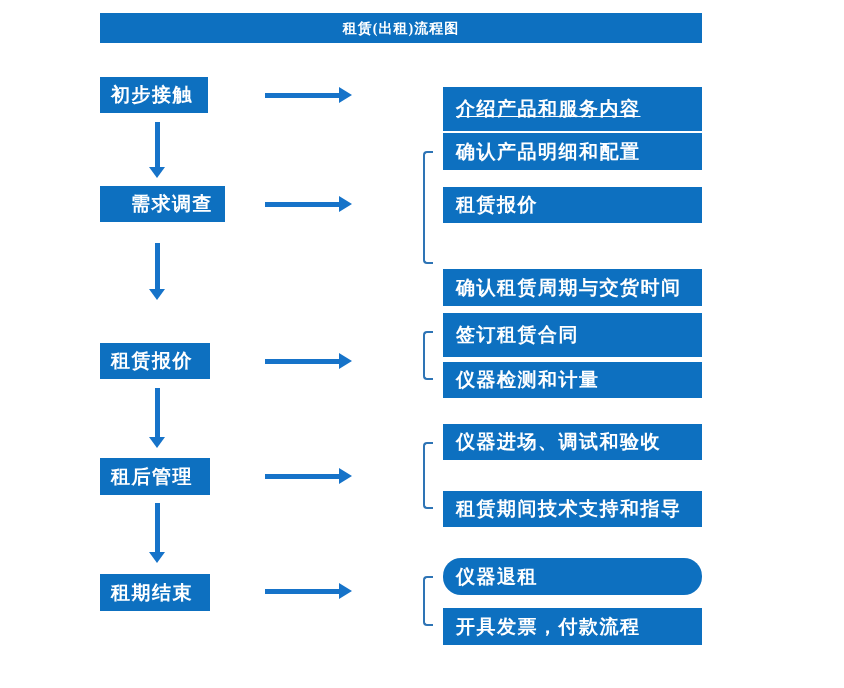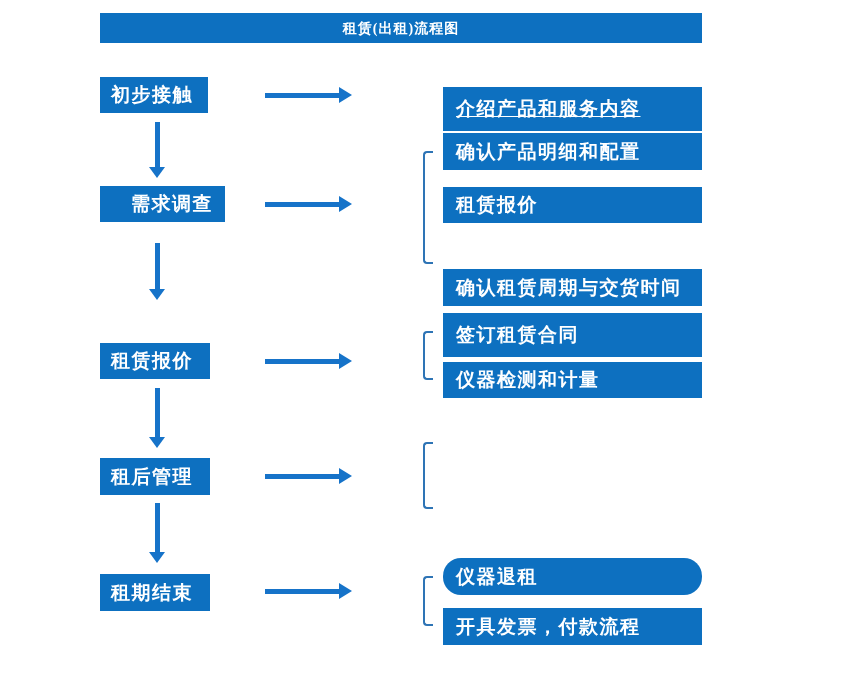--- a/index.html
+++ b/index.html
@@ -97,17 +97,19 @@
 
   <div class="box detail" style="top:87px;height:44px;text-decoration:underline;">介绍产品和服务内容</div>
 
   <div class="box detail" style="top:133px;">确认产品明细和配置</div>
   <div class="box detail" style="top:187px;height:36px;">租赁报价</div>
   <div class="box detail" style="top:245px;margin-top:24px;">确认租赁周期与交货时间</div>
 
   <div class="box detail" style="top:313px;height:44px;">签订租赁合同</div>
   <div class="box detail" style="top:362px;height:36px;">仪器检测和计量</div>
 
+  <div class="box detail" style="top:424px;height:36px;">仪器进场、调试和验收</div>
+  <div class="box detail" style="top:491px;height:36px;">租赁期间技术支持和指导</div>
 
   <div class="box detail" style="top:558px;border-radius:18px;">仪器退租</div>
   <div class="box detail" style="top:608px;">开具发票，付款流程</div>
 
 </div>
 
 </body></html>

